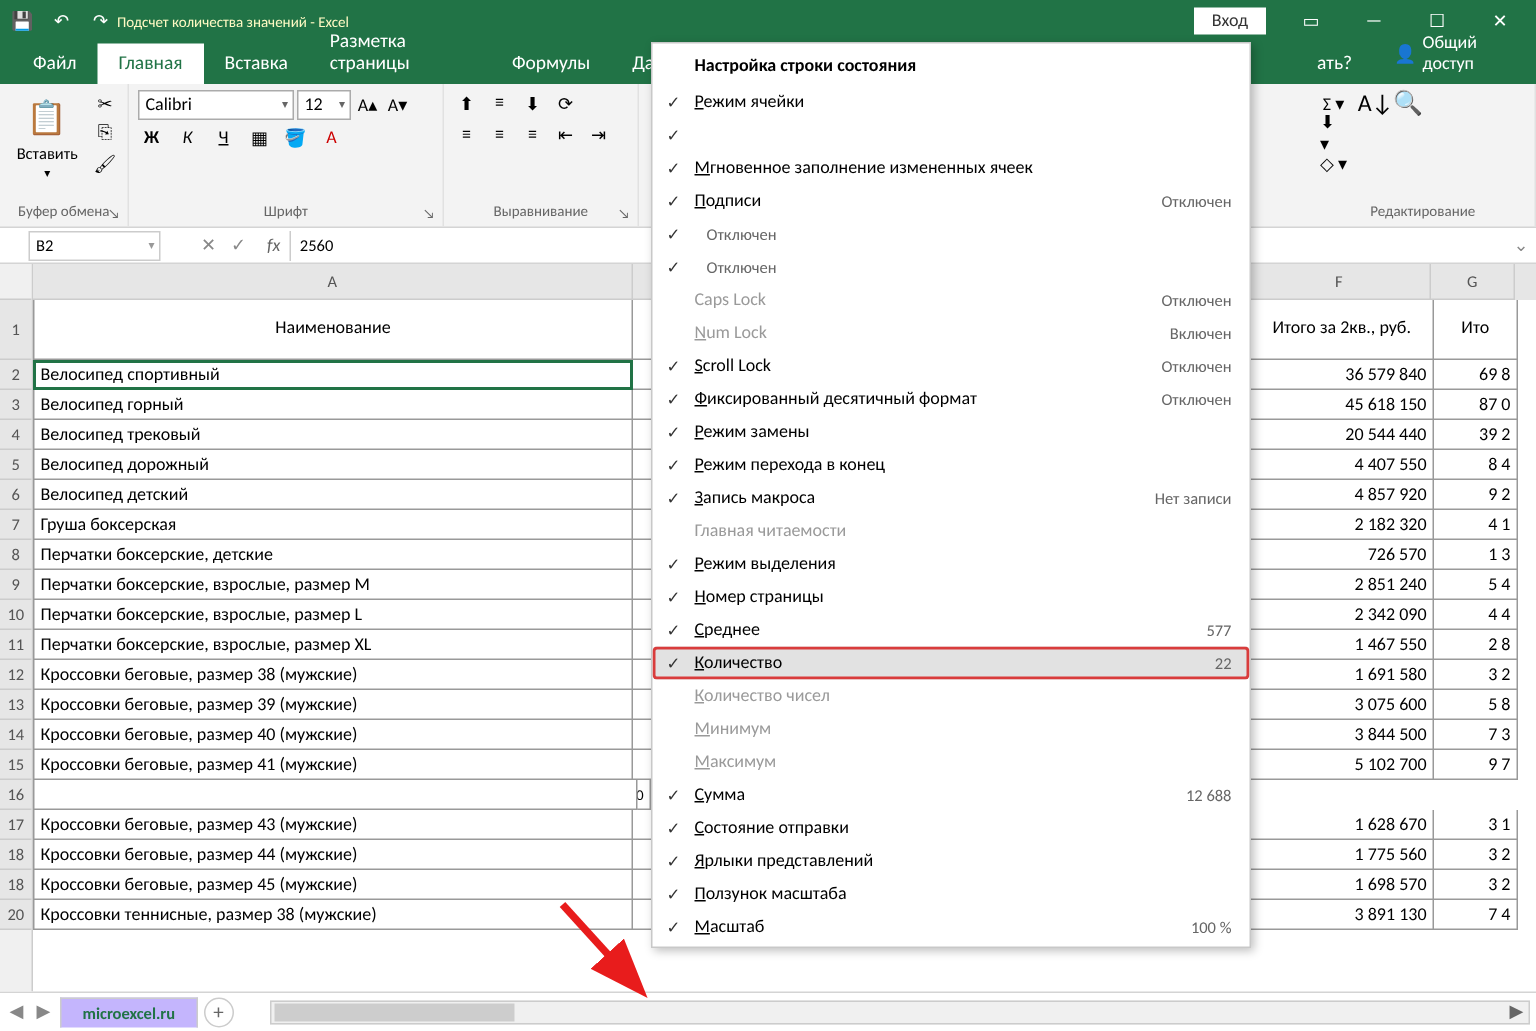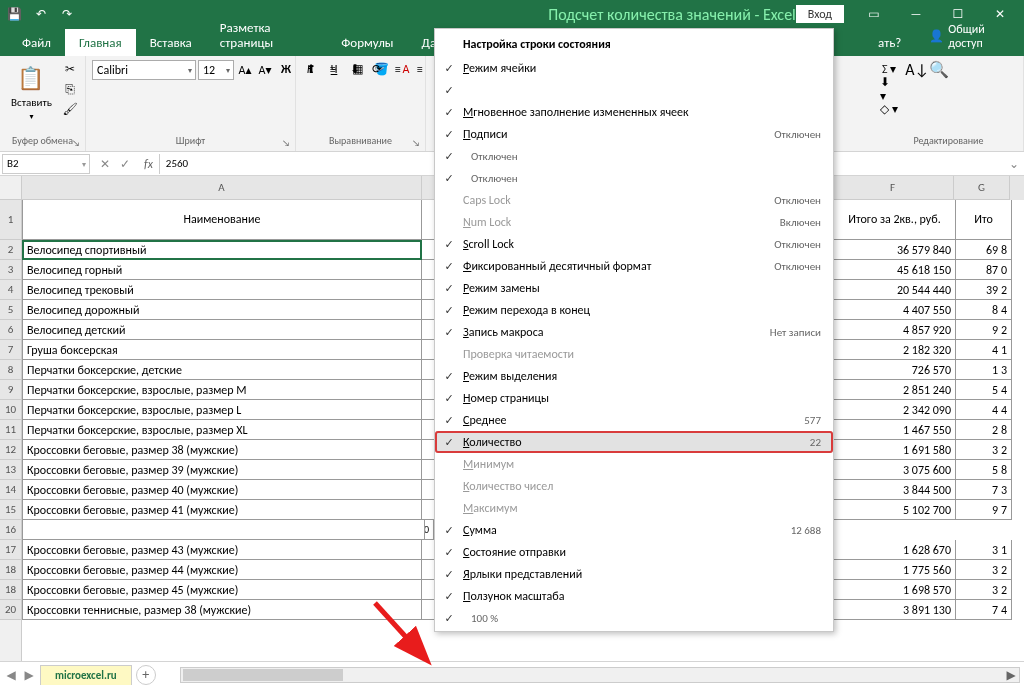--- a/index.html
+++ b/index.html
@@ -1,43 +1,43 @@
 <!DOCTYPE html>
 <html><head>
 <meta charset="utf-8">
 <style>
 *{box-sizing:border-box;margin:0;padding:0;font-family:"Segoe UI",Calibri,sans-serif;font-size:12px;user-select:none}
 body{background:#fff;width:1024px;height:687px;overflow:hidden;position:relative}
 .titlebar{height:28px;background:#217346;display:flex;align-items:center;color:#fff;padding:0 4px}
 .qat{display:flex;gap:4px;align-items:center}
 .qat-ico{width:22px;height:22px;display:flex;align-items:center;justify-content:center;cursor:pointer}
-.title-center{flex:1;text-align:right;font-size:16px;color:#86efac}
+.title-center{flex:1;text-align:left;font-size:10px;color:#fef9c3}
 .winbtns{display:flex;gap:2px;align-items:center}
 .winbtn{width:40px;height:22px;display:flex;align-items:center;justify-content:center;cursor:pointer;color:#fff}
 .login-btn{background:#fff;color:#333;padding:2px 12px;margin-right:10px;font-size:12px;cursor:pointer}
 .tabs{height:28px;background:#217346;display:flex;align-items:flex-end;padding-left:8px;color:#fff}
 .tab{padding:6px 14px;cursor:pointer;font-size:13px}
 .tab.active{background:#fff;color:#217346}
 .share{margin-left:auto;padding:6px 14px;display:flex;align-items:center;gap:4px}
 .ribbon{height:96px;background:#f3f3f3;border-bottom:1px solid #d4d4d4;display:flex}
 .group{border-right:1px solid #e1e1e1;padding:4px 6px 2px;display:flex;flex-direction:column;justify-content:space-between;position:relative}
 .group-label{font-size:10px;color:#666;text-align:center;padding:2px 0}
 .group-content{flex:1;display:flex;align-items:flex-start;gap:4px}
 .big-btn{display:flex;flex-direction:column;align-items:center;gap:2px;padding:2px;cursor:pointer;width:52px}
 .big-ico{width:32px;height:32px;display:flex;align-items:center;justify-content:center;font-size:22px}
 .small-ico{width:18px;height:18px;display:flex;align-items:center;justify-content:center;cursor:pointer;font-size:12px}
-.font-box{display:flex;flex-direction:row;gap:3px}
+.font-box{display:flex;flex-direction:column;gap:3px}
 .font-row{display:flex;gap:2px;align-items:center}
 .combo{border:1px solid #ababab;background:#fff;height:20px;display:flex;align-items:center;padding:0 16px 0 4px;position:relative;font-size:12px}
 .combo::after{content:"▾";position:absolute;right:3px;font-size:8px;color:#666}
 .dlg-launcher{position:absolute;right:2px;bottom:2px;width:14px;height:14px;font-size:9px;color:#666;display:flex;align-items:center;justify-content:center;cursor:pointer}
 .editing-group{margin-left:auto}
 .ed-col{display:flex;flex-direction:column;gap:2px}
 .namebox-row{height:24px;background:#fff;border-bottom:1px solid #d4d4d4;display:flex;align-items:center}
-.name-box{width:88px;border:1px solid #ccc;height:20px;margin:0 2px;padding:0 4px;display:flex;align-items:center;font-size:11px;position:relative}
+.name-box{width:88px;border:1px solid #ccc;height:20px;margin:0 19px;padding:0 4px;display:flex;align-items:center;font-size:11px;position:relative}
 .name-box::after{content:"▾";position:absolute;right:3px;font-size:8px;color:#999}
 .fx-btns{display:flex;gap:2px;padding:0 4px;color:#888}
 .fx-btn{width:18px;text-align:center;cursor:pointer}
 .fx-label{font-style:italic;padding:0 6px;color:#666}
 .formula-bar{flex:1;border-left:1px solid #ccc;height:20px;padding:0 6px;display:flex;align-items:center;font-size:11px}
 .fb-expand{width:20px;text-align:center;color:#888;cursor:pointer}
 .grid-area{display:flex;height:calc(100% - 28px - 28px - 96px - 24px - 26px);position:relative;overflow:hidden}
 .rowhdrs{width:22px;background:#f0f0f0;border-right:1px solid #ccc}
 .select-all{height:24px;background:#f0f0f0;border-bottom:1px solid #ccc}
 .rowhdr{height:20px;border-bottom:1px solid #ccc;display:flex;align-items:center;justify-content:center;font-size:11px;color:#555;background:#e6e6e6}
@@ -48,21 +48,21 @@
 .row{display:flex;height:20px}
 .cell{border-right:1px solid #d4d4d4;border-bottom:1px solid #d4d4d4;padding:0 4px;display:flex;align-items:center;font-size:12px;overflow:hidden;white-space:nowrap}
 .hdr-row .cell{height:40px;font-weight:normal;justify-content:center;text-align:center;line-height:1.1;white-space:normal;border:1px solid #999}
 .data .cell{border:1px solid #999;border-top:none;border-left:none}
 .data .cell:first-child{border-left:1px solid #999}
 .num{justify-content:flex-end}
 .colA{width:400px}.colE{width:7px}.colF{width:122px}.colG{width:56px}
 .sel{outline:2px solid #217346;outline-offset:-2px}
 .sheet-tabs{height:26px;background:#fff;border-top:1px solid #d4d4d4;display:flex;align-items:center;padding:0 4px;gap:4px}
 .nav-arr{width:14px;text-align:center;color:#888;cursor:pointer}
-.sheet-tab{padding:3px 14px;background:#fef9c3;border:1px solid #ccc;border-bottom:none;font-size:11px;color:#217346;font-weight:bold;cursor:pointer}
+.sheet-tab{padding:3px 14px;background:#c4b5fd;border:1px solid #ccc;border-bottom:none;font-size:11px;color:#217346;font-weight:bold;cursor:pointer}
 .new-sheet{width:20px;height:20px;border:1px solid #ccc;border-radius:50%;display:flex;align-items:center;justify-content:center;color:#666;cursor:pointer;font-size:14px}
 .hscroll{flex:1;margin-left:20px;height:16px;background:#f0f0f0;border:1px solid #ccc;position:relative}
 .hscroll .thumb{position:absolute;left:2px;top:1px;height:12px;width:160px;background:#cdcdcd}
 .hscroll .arr{position:absolute;top:0;width:16px;height:14px;display:flex;align-items:center;justify-content:center;color:#666}
 .context-menu{position:absolute;top:28px;left:434px;width:400px;background:#fff;border:1px solid #c8c8c8;box-shadow:2px 2px 6px rgba(0,0,0,.25);z-index:50;padding:2px 0}
 .cm-title{padding:6px 28px;font-weight:bold;font-size:12px}
 .cm-item{display:flex;align-items:center;height:22px;padding:0 12px 0 0;cursor:pointer;font-size:12px}
 .cm-chk{width:28px;text-align:center;color:#333;font-size:11px}
 .cm-lbl{flex:1}
 .cm-lbl u{text-decoration:underline}
@@ -448,21 +448,21 @@
         <span class="cm-lbl"><u>Р</u>ежим перехода в конец</span>
         <span class="cm-val"></span>
       </div>
       <div class="cm-item">
         <span class="cm-chk">✓</span>
         <span class="cm-lbl"><u>З</u>апись макроса</span>
         <span class="cm-val">Нет записи</span>
       </div>
       <div class="cm-item disabled">
         <span class="cm-chk"></span>
-        <span class="cm-lbl">Проверка читаемости</span>
+        <span class="cm-lbl">Главная читаемости</span>
         <span class="cm-val"></span>
       </div>
       <div class="cm-item">
         <span class="cm-chk">✓</span>
         <span class="cm-lbl"><u>Р</u>ежим выделения</span>
         <span class="cm-val"></span>
       </div>
       <div class="cm-item">
         <span class="cm-chk">✓</span>
         <span class="cm-lbl"><u>Н</u>омер страницы</span>
@@ -470,33 +470,33 @@
       </div>
       <div class="cm-item">
         <span class="cm-chk">✓</span>
         <span class="cm-lbl"><u>С</u>реднее</span>
         <span class="cm-val">577</span>
       </div>
       <div class="cm-item hl">
         <span class="cm-chk">✓</span>
         <span class="cm-lbl"><u>К</u>оличество</span>
         <span class="cm-val">22</span>
+      </div>
+      <div class="cm-item disabled">
+        <span class="cm-chk"></span>
+        <span class="cm-lbl"><u>К</u>оличество чисел</span>
+        <span class="cm-val"></span>
       </div>
       <div class="cm-item disabled">
         <span class="cm-chk"></span>
         <span class="cm-lbl"><u>М</u>инимум</span>
         <span class="cm-val"></span>
       </div>
       <div class="cm-item disabled">
         <span class="cm-chk"></span>
-        <span class="cm-lbl"><u>К</u>оличество чисел</span>
-        <span class="cm-val"></span>
-      </div>
-      <div class="cm-item disabled">
-        <span class="cm-chk"></span>
         <span class="cm-lbl"><u>М</u>аксимум</span>
         <span class="cm-val"></span>
       </div>
       <div class="cm-item">
         <span class="cm-chk">✓</span>
         <span class="cm-lbl"><u>С</u>умма</span>
         <span class="cm-val">12 688</span>
       </div>
       <div class="cm-item">
         <span class="cm-chk">✓</span>
@@ -508,20 +508,21 @@
         <span class="cm-lbl"><u>Я</u>рлыки представлений</span>
         <span class="cm-val"></span>
       </div>
       <div class="cm-item">
         <span class="cm-chk">✓</span>
         <span class="cm-lbl"><u>П</u>олзунок масштаба</span>
         <span class="cm-val"></span>
       </div>
       <div class="cm-item">
         <span class="cm-chk">✓</span>
+        <span class="cm-lbl"><u>М</u>асштаб</span>
         <span class="cm-val">100 %</span>
       </div>
     </div>
 </div>
 
 <div class="red-arrow">
   <svg width="80" height="80">
       <defs>
         <marker id="ah" markerWidth="10" markerHeight="10" refX="6" refY="3" orient="auto">
           <path d="M0,0 L0,6 L8,3 z" fill="#e81c1c"></path>

